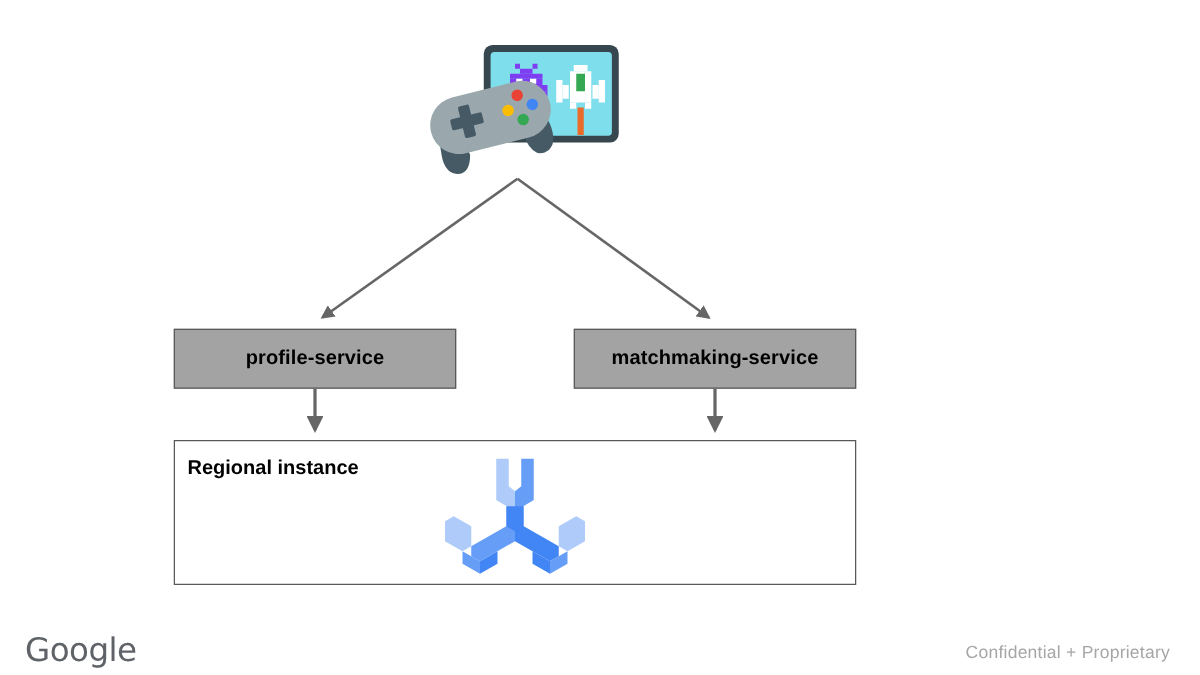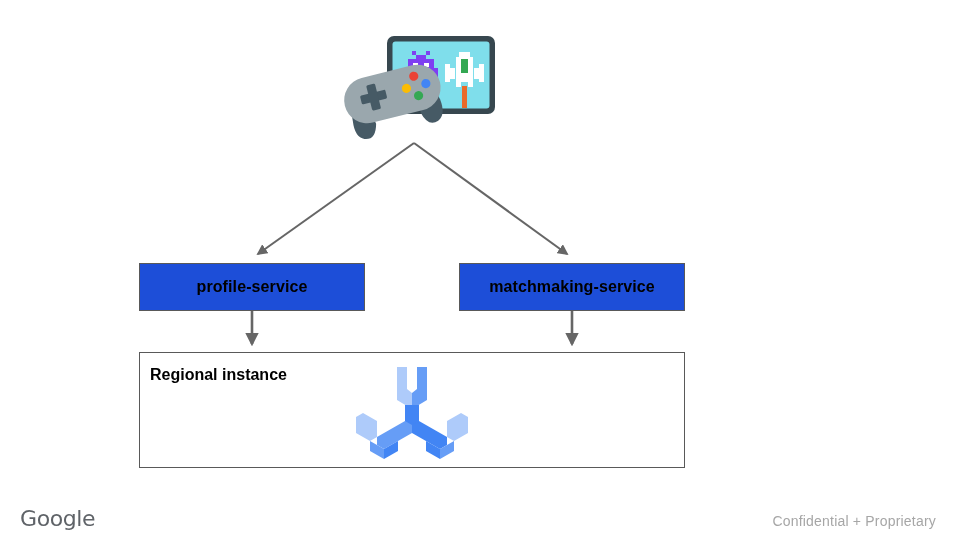--- a/index.html
+++ b/index.html
@@ -38,21 +38,21 @@
     top: 30px;
     width: 165px;
     height: 120px;
   }
 
   
   .service-box {
     position: absolute;
     box-sizing: border-box;
     border: 1px solid #595959;
-    background: #1d4ed8;
+    background: #a3a3a3;
     display: flex;
     align-items: center;
     justify-content: center;
   }
   .service-box .box-label {
     font-size: 16px;
     font-weight: bold;
     color: #000000;
     letter-spacing: 0.1px;
     white-space: nowrap;
@@ -97,21 +97,21 @@
     transform: translateX(-50%);
     width: 116px;
     height: 104px;
   }
 
   
   #google-logo {
     position: absolute;
     left: 20px;
     top: 506px;
-    font-size: 22px;
+    font-size: 26px;
     color: #5f6368;
     letter-spacing: -0.4px;
     font-family: "DejaVu Sans", sans-serif;
   }
   #confidential-note {
     position: absolute;
     right: 24px;
     top: 513px;
     font-size: 14px;
     color: #a6a6a6;

